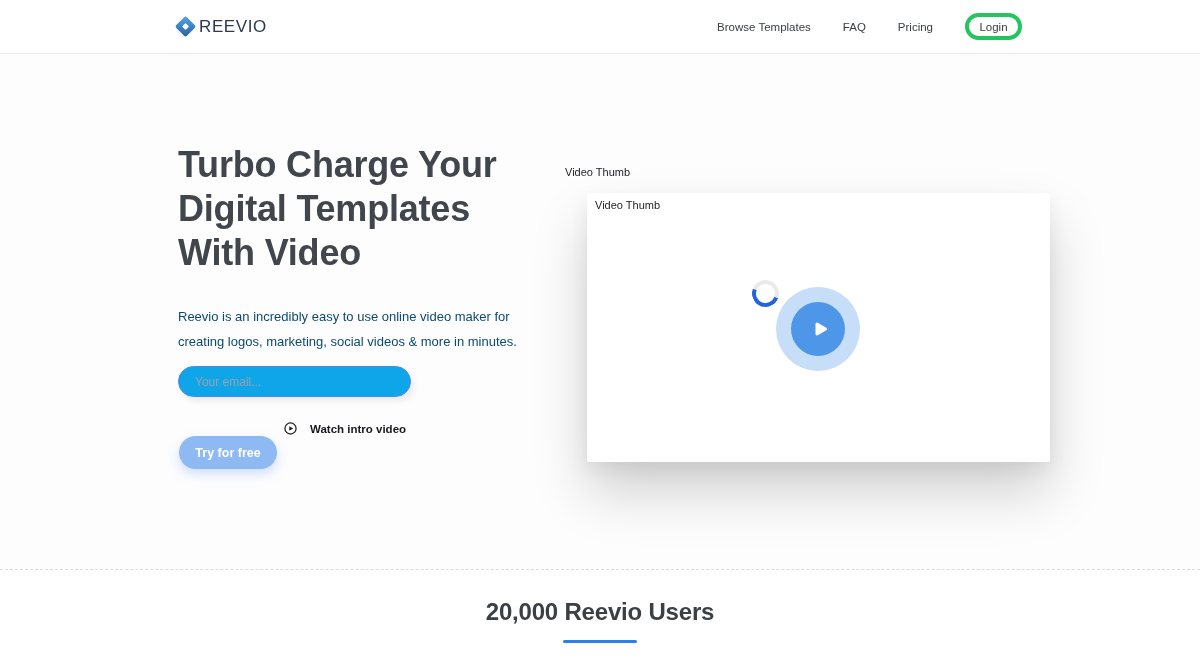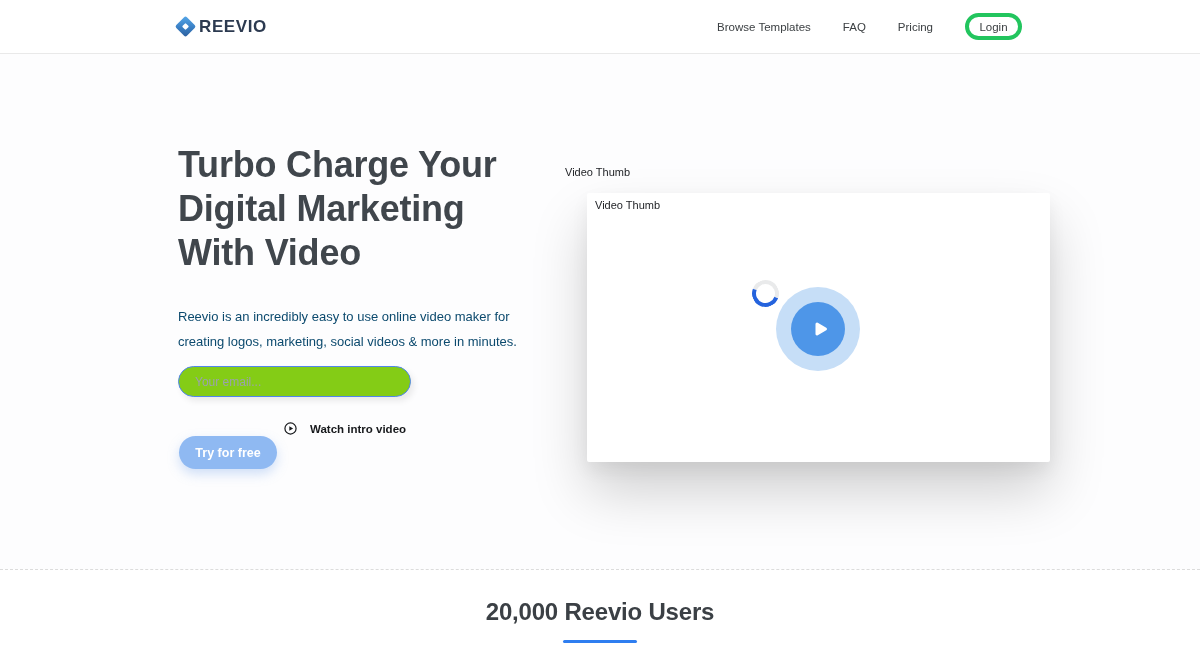--- a/index.html
+++ b/index.html
@@ -39,21 +39,21 @@
     border-radius: 2px;
     display: flex; align-items: center; justify-content: center;
   }
   .logo-hole {
     width: 5px; height: 5px;
     background: #fff;
     border-radius: 1px;
   }
   .logo-text {
     font-size: 17px;
-    font-weight: 700;
+    font-weight: 400;
     letter-spacing: 0.6px;
     color: #2c3a50;
   }
   .nav { display: flex; align-items: center; gap: 32px; }
   .nav-link {
     font-size: 11.5px;
     color: #3c4043;
     text-decoration: none;
     cursor: pointer;
     white-space: nowrap;
@@ -97,21 +97,21 @@
   .email-input {
     position: absolute;
     left: 178px; top: 312px;
     width: 233px; height: 31px;
     border: 1.5px solid #5186ee;
     border-radius: 16px;
     padding: 0 16px;
     font-family: "Liberation Sans", sans-serif;
     font-size: 12px;
     color: #444;
-    background: #84cc16;
+    background: #0ea5e9;
     outline: none;
     box-shadow: 3px 4px 6px rgba(0,0,0,0.08);
   }
   .email-input::placeholder { color: #9aa2ab; }
   .cta-btn {
     position: absolute;
     left: 179px; top: 382px;
     width: 98px; height: 33px;
     border: none;
     border-radius: 17px;
@@ -237,21 +237,21 @@
         <a class="nav-link">Pricing</a>
         <button class="login-btn">Login</button>
       </nav>
     </div>
   </header>
 
   <section class="hero">
 
     <h1 class="hero-heading">
       <span class="hl">Turbo Charge Your</span>
-      <span class="hl">Digital Marketing</span>
+      <span class="hl">Digital Templates</span>
       <span class="hl">With Video</span>
     </h1>
 
     <p class="hero-desc">
       <span class="dl">Reevio is an incredibly easy to use online video maker for</span>
       <span class="dl">creating logos, marketing, social videos &amp; more in minutes.</span>
     </p>
 
     <input class="email-input" type="text" placeholder="Your email..." style="">
 

